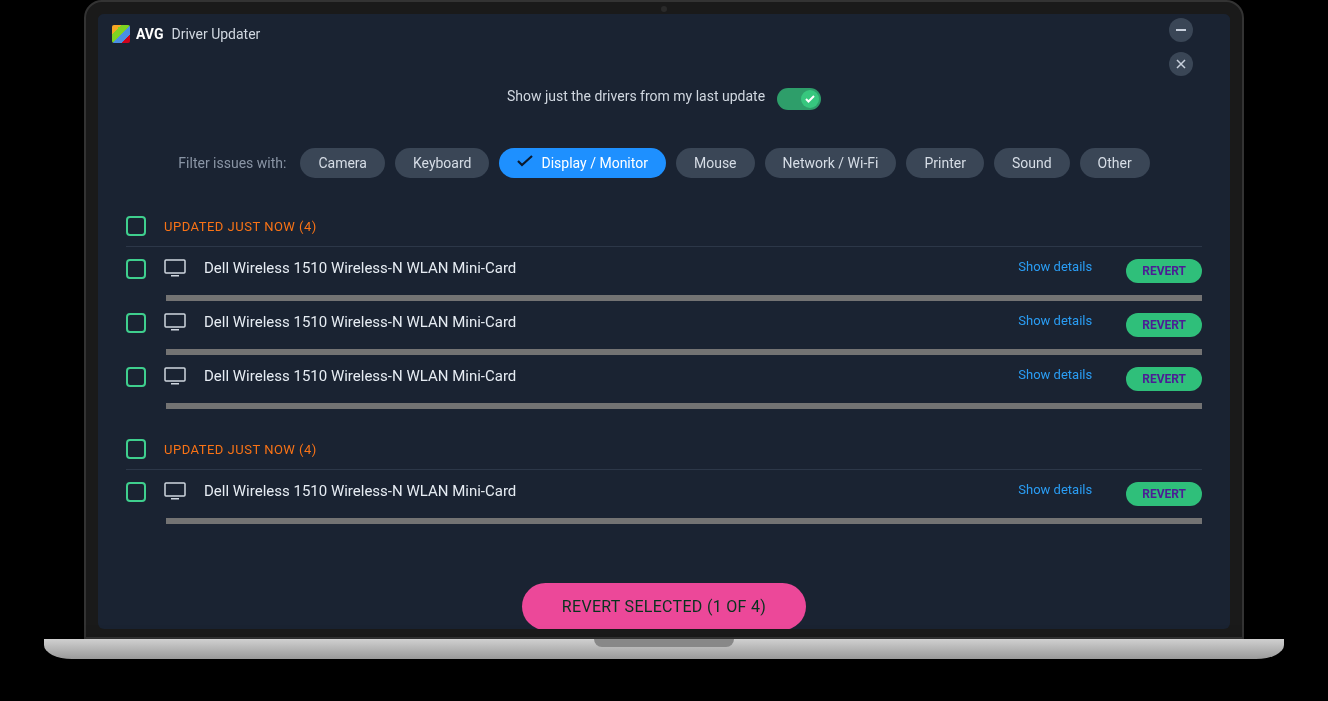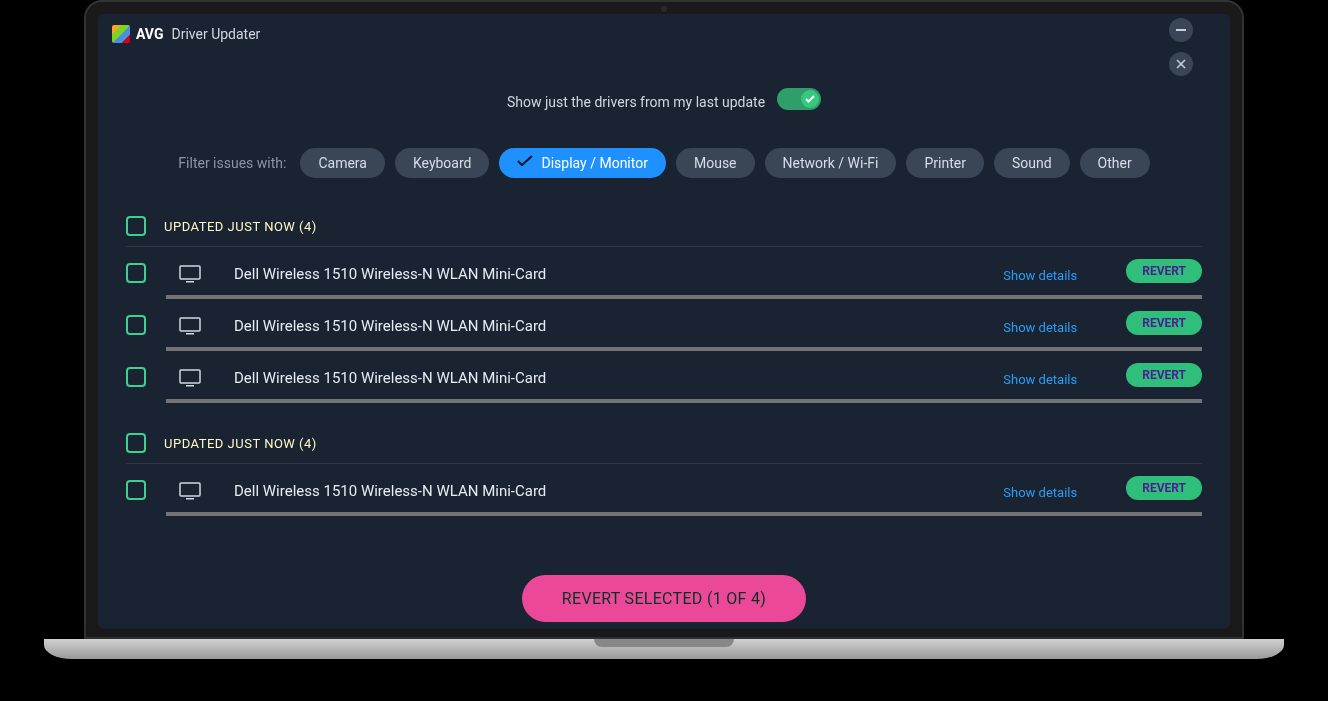--- a/index.html
+++ b/index.html
@@ -59,46 +59,46 @@
   .titlebar-right { margin-left: auto; display:flex; align-items:flex-start; gap:10px;flex-direction:column; }
   .menu-link { color:#d0d7e0; font-size:13px; display:flex; align-items:center; gap:4px; cursor:pointer; }
   .win-btn {
     width:24px; height:24px; border-radius:50%;
     background:#3a4656; color:#c8d0dc;
     display:flex; align-items:center; justify-content:center;
     font-size:13px; cursor:pointer;
   }
   .content { padding: 20px 24px 0 24px; text-align:center; }
   .headline { color:#fff; font-size:30px; font-weight:700; margin-top: 6px; }
-  .subrow { display:flex; align-items:flex-end; justify-content:center; gap:12px; margin-top:14px; color:#d0d7e0; font-size:14px;}
+  .subrow { display:flex; align-items:flex-start; justify-content:center; gap:12px; margin-top:14px; color:#d0d7e0; font-size:14px;}
   .toggle {
     width:44px; height:22px; background:#2e9e6a; border-radius:11px; position:relative; cursor:pointer;
   }
   .toggle-knob {
     position:absolute; right:2px; top:2px; width:18px; height:18px; border-radius:50%; background:#37c77e;
     display:flex; align-items:center; justify-content:center; color:#fff; font-size:11px;
   }
   .filters { display:flex; align-items:center; justify-content:center; flex-wrap:wrap; gap:10px; margin-top:38px; }
   .filters-label { color:#8a95a5; font-size:14px; margin-right:4px;}
   .chip {
     background:#3a4656; color:#d6dde6; border-radius:18px; padding:7px 18px; font-size:14px; cursor:pointer;
     display:flex; align-items:flex-end; gap:8px;
   }
   .chip.active { background:#1e90ff; color:#fff; }
   .chip .check { width:16px; height:16px; }
   .list { margin: 34px 0 0 0; text-align:left; padding: 0 4px; }
   .group-header {
     display:flex; align-items:center; gap:18px; padding:4px 0 10px 0; border-bottom:1px solid #2c3748;
-    color:#fef9c3; letter-spacing:0.5px; font-size:13px;
+    color:#f97316; letter-spacing:0.5px; font-size:13px;
   }
   .checkbox {
     width:20px; height:20px; border:2px solid #3fcf8e; border-radius:4px; cursor:pointer; flex-shrink:0;
   }
   .row {
-    display:flex; align-items:flex-end; gap:33px; padding:12px 0; border-bottom:4px solid #737373;
+    display:flex; align-items:flex-start; gap:18px; padding:12px 0; border-bottom:6px solid #737373;
     margin-left:40px;
   }
   .row .checkbox { margin-left:-40px; }
   .device-icon { width:22px; height:18px; flex-shrink:0; color:#d0d7e0; }
   .driver-name { color:#e6ecf3; font-size:15px; }
   .row-spacer { flex:1; }
   .show-details { color:#2a9df4; font-size:13px; cursor:pointer; margin-right:16px; }
   .revert-btn {
     background:#2fbf7a; color:#4c1d95; font-size:12px; font-weight:700;
     border-radius:14px; padding:5px 16px; cursor:pointer;

